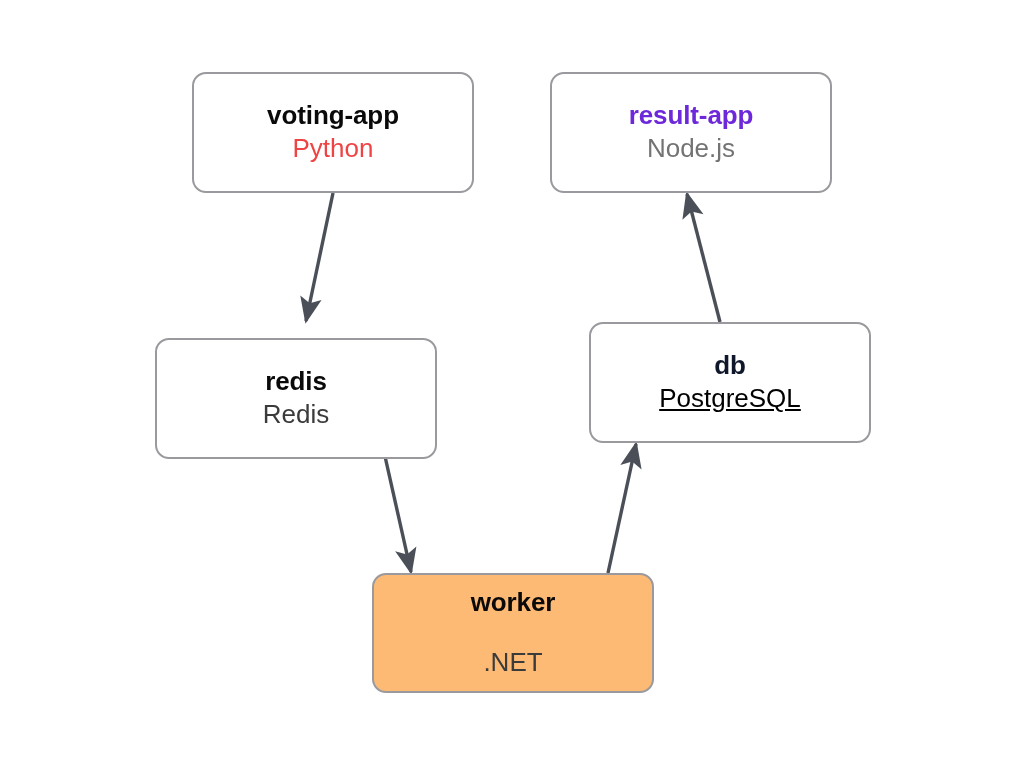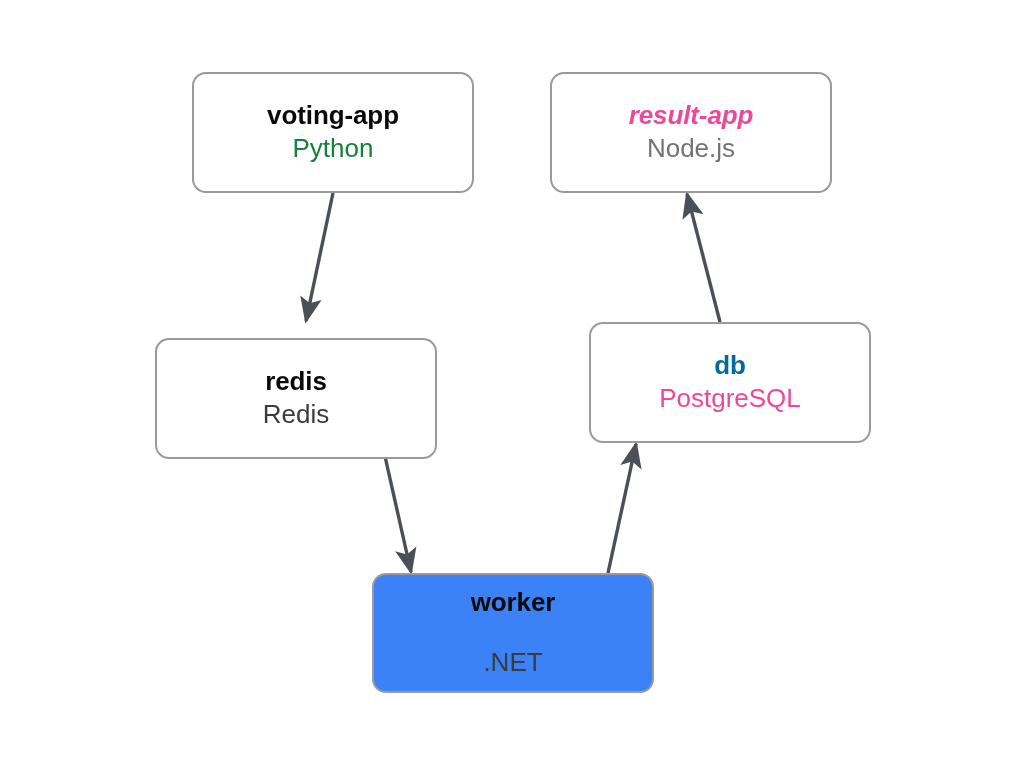--- a/index.html
+++ b/index.html
@@ -70,36 +70,36 @@
       </marker>
     </defs>
     <line class="edge" x1="333" y1="193" x2="306" y2="321" stroke="#4a4f58" stroke-width="3.4" marker-end="url(#arrowhead)"></line>
     <line class="edge" x1="382" y1="443" x2="411" y2="572" stroke="#4a4f58" stroke-width="3.4" marker-end="url(#arrowhead)"></line>
     <line class="edge" x1="608" y1="573" x2="636" y2="444" stroke="#4a4f58" stroke-width="3.4" marker-end="url(#arrowhead)"></line>
     <line class="edge" x1="720" y1="322" x2="687" y2="194" stroke="#4a4f58" stroke-width="3.4" marker-end="url(#arrowhead)"></line>
   </svg>
 
   <div class="node" id="node-voting-app" style="left: 192px; top: 72px; width: 282px; height: 121px; border-color: rgb(154, 154, 158); background: rgb(255, 255, 255);">
     <span class="node-title" style="color: rgb(10, 10, 10);">voting-app</span>
-    <span class="node-subtitle" style="color: #15803d;">Python</span>
+    <span class="node-subtitle" style="color: #ef4444;">Python</span>
   </div>
 
   <div class="node" id="node-result-app" style="left: 550px; top: 72px; width: 282px; height: 121px; border-color: rgb(154, 154, 158); background: rgb(255, 255, 255);">
-    <span class="node-title" style="color: #ec4899; font-style: italic;">result-app</span>
+    <span class="node-title" style="color: #6d28d9;">result-app</span>
     <span class="node-subtitle" style="color: #737373;">Node.js</span>
   </div>
 
   <div class="node" id="node-redis" style="left: 155px; top: 338px; width: 282px; height: 121px; border-color: rgb(154, 154, 158); background: rgb(255, 255, 255);">
     <span class="node-title" style="color: rgb(10, 10, 10);">redis</span>
     <span class="node-subtitle" style="color: rgb(59, 59, 59);">Redis</span>
   </div>
 
   <div class="node" id="node-db" style="left: 589px; top: 322px; width: 282px; height: 121px; border-color: rgb(154, 154, 158); background: rgb(255, 255, 255);">
-    <span class="node-title" style="color: #0369a1;">db</span>
-    <span class="node-subtitle" style="color: #ec4899;">PostgreSQL</span>
+    <span class="node-title" style="color: #0f172a;">db</span>
+    <span class="node-subtitle" style="color: #000000; text-decoration: underline;">PostgreSQL</span>
   </div>
 
-  <div class="node" id="node-worker" style="left: 372px; top: 573px; width: 282px; height: 120px; border-color: rgb(154, 154, 158); background: #3b82f6;">
+  <div class="node" id="node-worker" style="left: 372px; top: 573px; width: 282px; height: 120px; border-color: rgb(154, 154, 158); background: #fdba74;">
     <span class="node-title" style="color: rgb(10, 10, 10);">worker</span>
     <span class="node-subtitle" style="color: rgb(59, 59, 59); margin-top: 28px;">.NET</span>
   </div>
 
 </div>
 
 </body></html>

